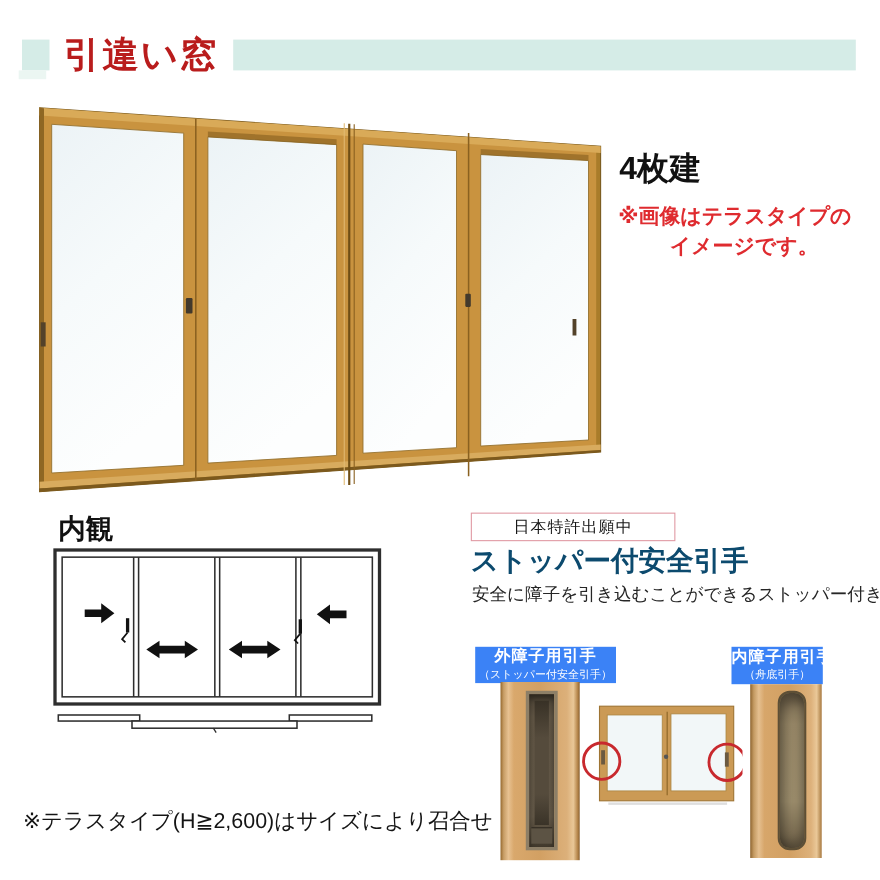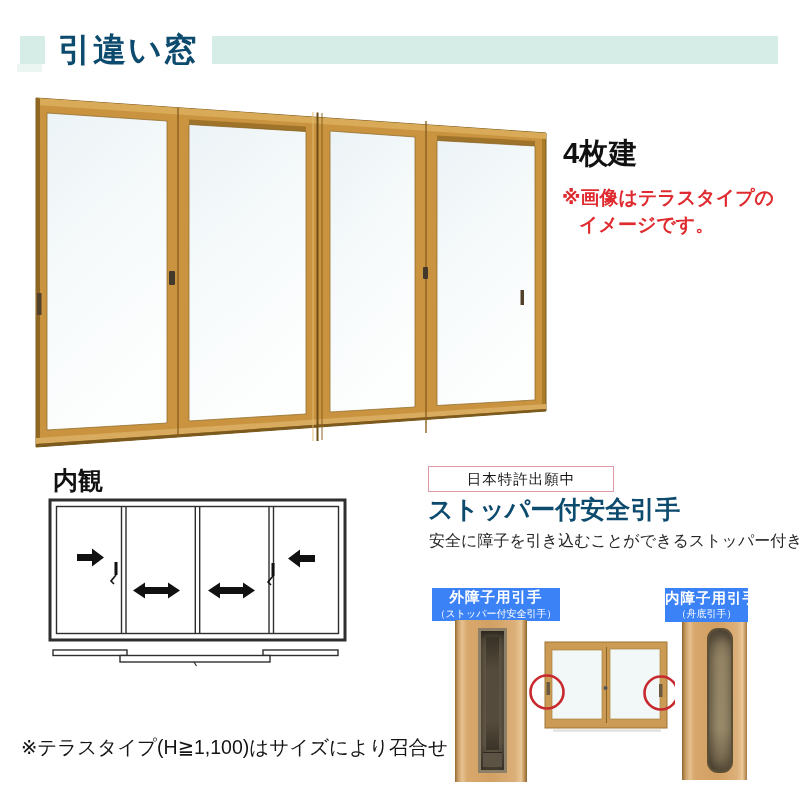--- a/index.html
+++ b/index.html
@@ -9,28 +9,28 @@
     font-family:"Liberation Sans","DejaVu Sans",sans-serif;
     color:#141414;
   }
   .abs{position:absolute;}
 
   
   .accent-square{left:20px;top:36px;width:25px;height:28px;background:#d5ece7;}
   .accent-square-shadow{left:17px;top:64px;width:25px;height:8px;background:#ebf6f2;}
   .accent-band{left:212px;top:36px;width:566px;height:28px;background:#d5ece7;}
   .page-title{
-    left:58px;top:31px;font-size:33px;font-weight:700;color:#0c4a6e;
+    left:58px;top:31px;font-size:33px;font-weight:700;color:#b91c1c;
     letter-spacing:2px;line-height:38px;white-space:nowrap;
   }
 
   
   .panel-count{left:563px;top:134px;font-size:29px;font-weight:700;color:#111;white-space:nowrap;}
   .red-note{left:562px;top:184px;font-size:19px;font-weight:700;color:#df2b2f;line-height:27px;white-space:nowrap;}
-  .red-note .l2{padding-left:17px;display:block;}
+  .red-note .l2{padding-left:17px;display:block;text-align:center;}
 
   
   .interior-heading{left:53px;top:464px;font-size:25px;font-weight:700;color:#111;white-space:nowrap;}
 
   
   .patent-badge{
     left:428px;top:466px;width:186px;height:26px;border:1.5px solid #e09aa4;
     box-sizing:border-box;display:flex;align-items:center;justify-content:center;
     font-size:14.5px;color:#151515;letter-spacing:1px;white-space:nowrap;
   }
@@ -201,14 +201,14 @@
     <line x1="81.5" y1="14" x2="81.5" y2="90" stroke="#8a6325" stroke-width="1"></line>
     <circle cx="80.5" cy="55" r="2" fill="#555"></circle>
     <rect x="21.5" y="49" width="3.5" height="13" fill="#6b5a41"></rect>
     <rect x="134" y="51" width="3.5" height="13" fill="#6b5a41"></rect>
   </g>
   <circle cx="22" cy="59" r="16.5" fill="none" stroke="#c8292e" stroke-width="2.6"></circle>
   <circle cx="136" cy="60" r="16.5" fill="none" stroke="#c8292e" stroke-width="2.6"></circle>
 </svg>
 
 <div class="abs footnote">
-  <span class="l1">※テラスタイプ(H≧1,100)はサイズにより召合せ</span>
+  <span class="l1">※テラスタイプ(H≧2,600)はサイズにより召合せ</span>
 </div>
 
 </body></html>

